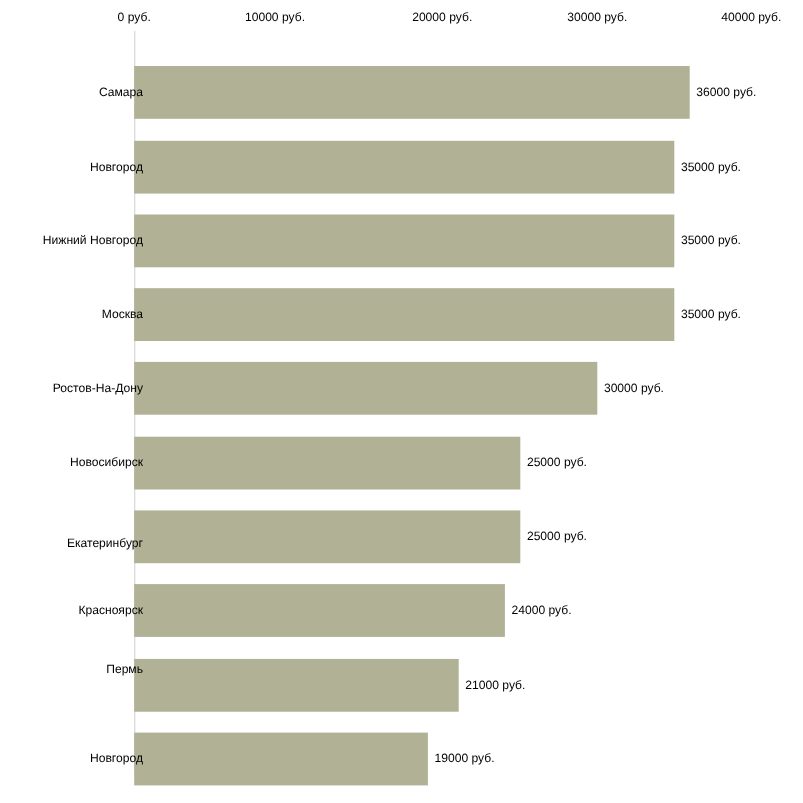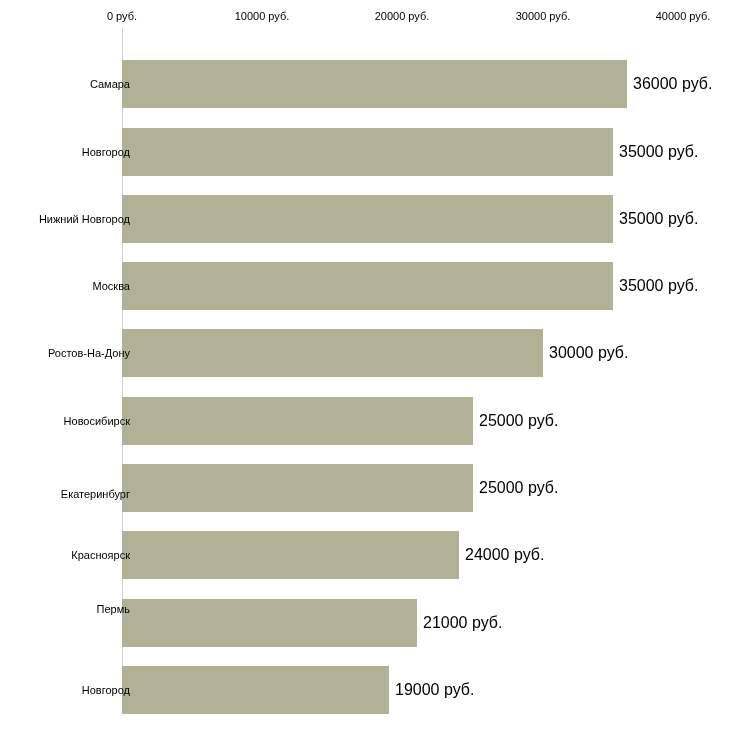--- a/index.html
+++ b/index.html
@@ -60,21 +60,21 @@
     position: absolute;
     left: 0;
     top: 0;
     height: 100%;
     background: #b0b195;
   }
   .bar-value {
     position: absolute;
     top: 50%;
     transform: translateY(-50%);
-    font-size: 16px;
+    font-size: 11px;
     color: #000;
     white-space: nowrap;
     line-height: 12px;
   }
   .cat-label-wrap {
     position: absolute;
     left: 0;
     width: 114px;
     text-align: right;
     font-size: 11px;
@@ -84,21 +84,21 @@
     padding-left: 16px;
   }
 </style>
 </head>
 <body>
 
 <div id="chart-root">
 
   <div class="axis-top">
     <span class="tick-label" style="left:122px;">0 руб.</span>
-    <span class="tick-label" style="left:262px;">10000 руб.</span>
+    <span class="tick-label" style="left:250px;">10000 руб.</span>
     <span class="tick-label" style="left:402px;">20000 руб.</span>
     <span class="tick-label" style="left:543px;">30000 руб.</span>
     <span class="tick-label" style="left:683px;">40000 руб.</span>
   </div>
 
   <div class="axis-line"></div>
 
   <div class="plot-area">
 
     <div class="row" style="top:32px; height:48px;">

